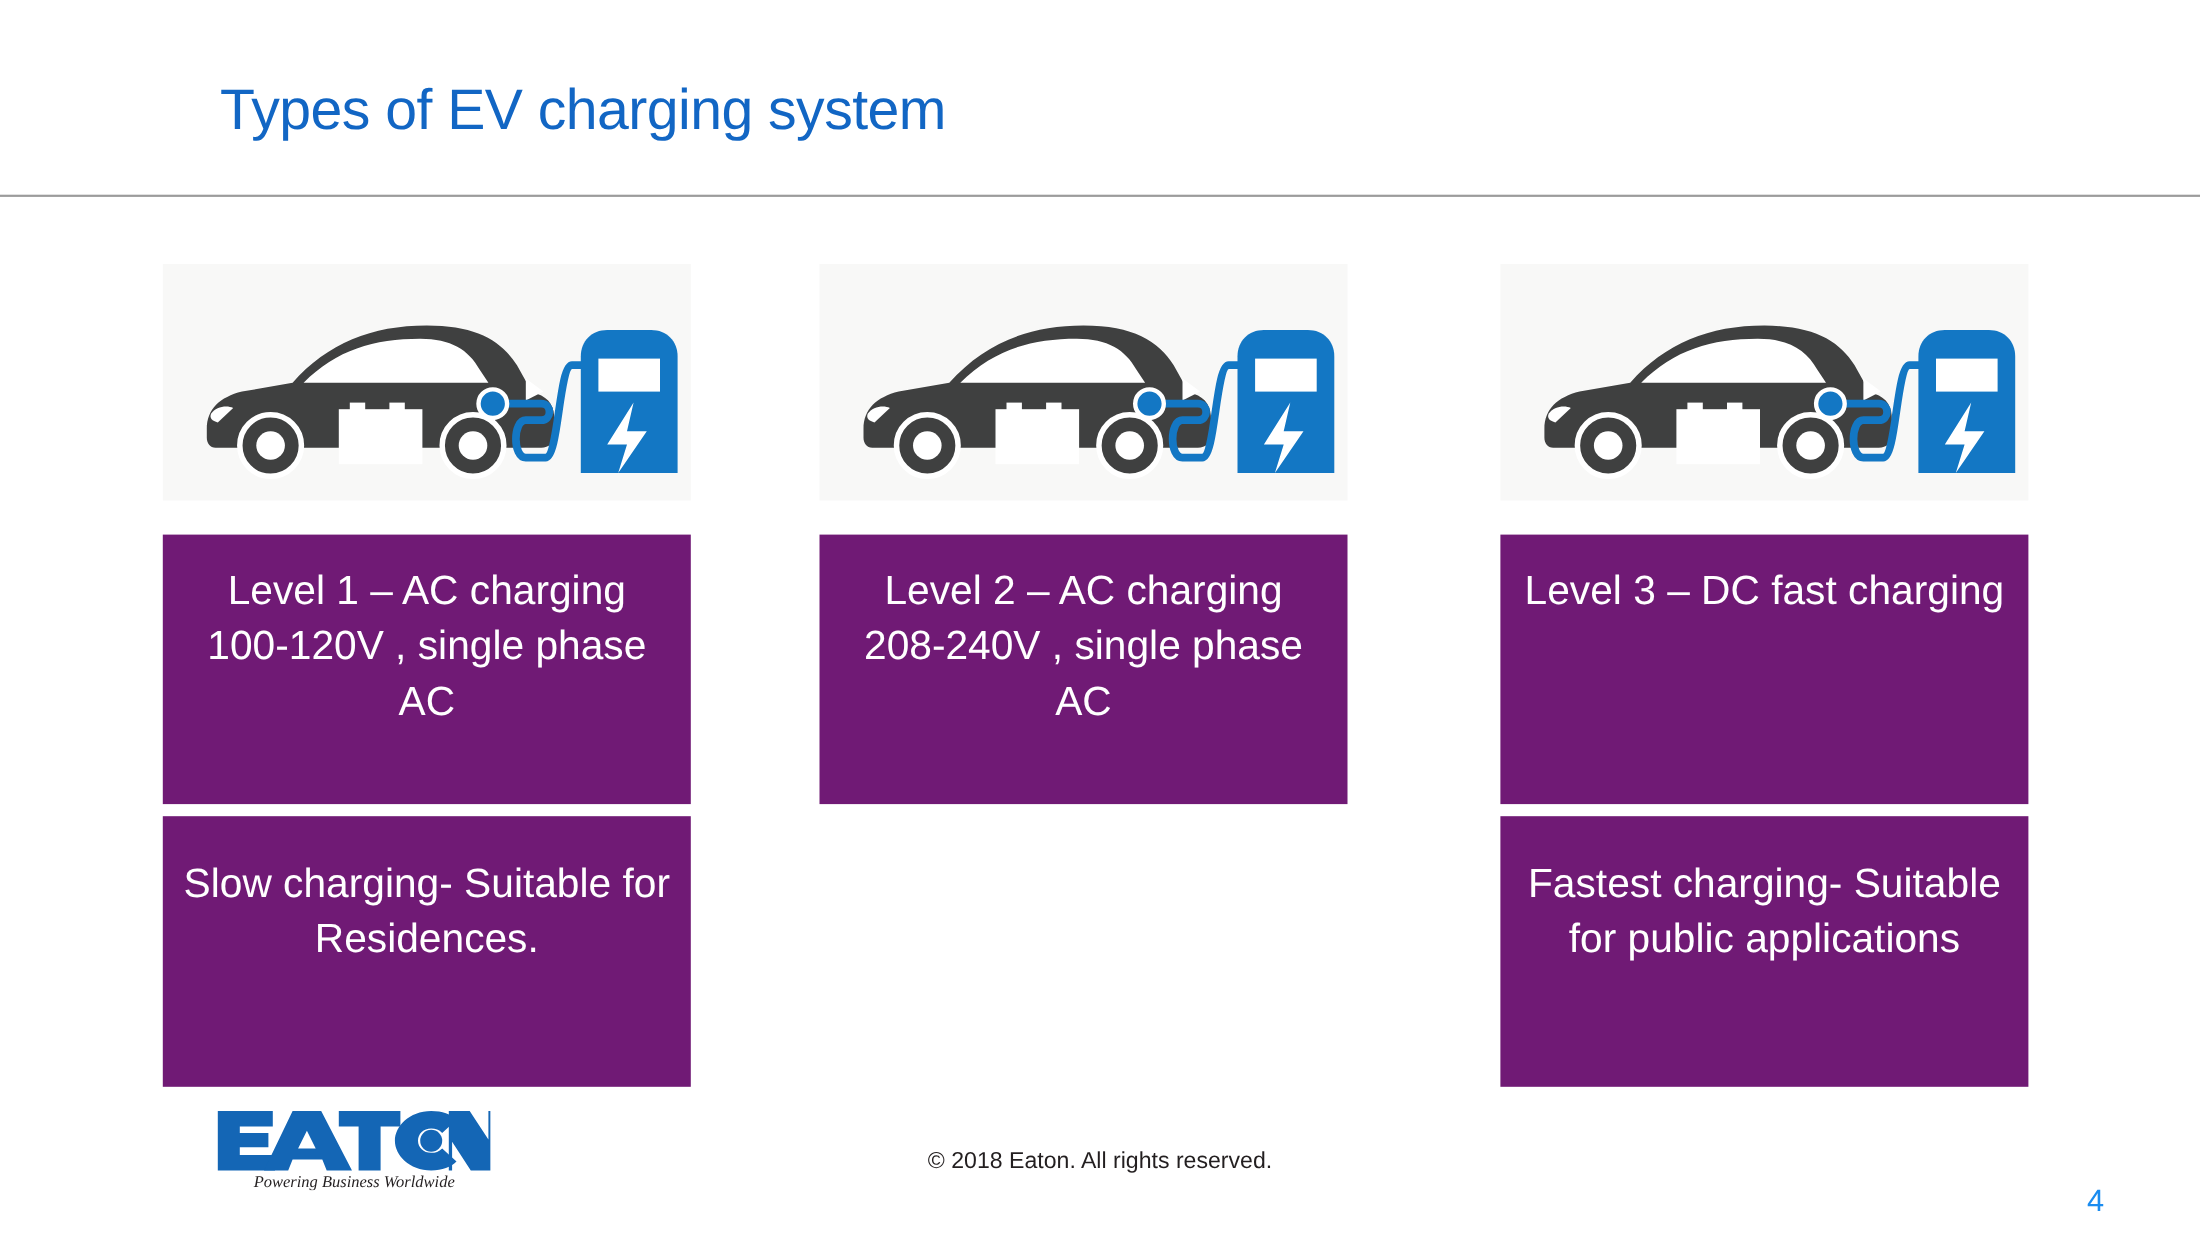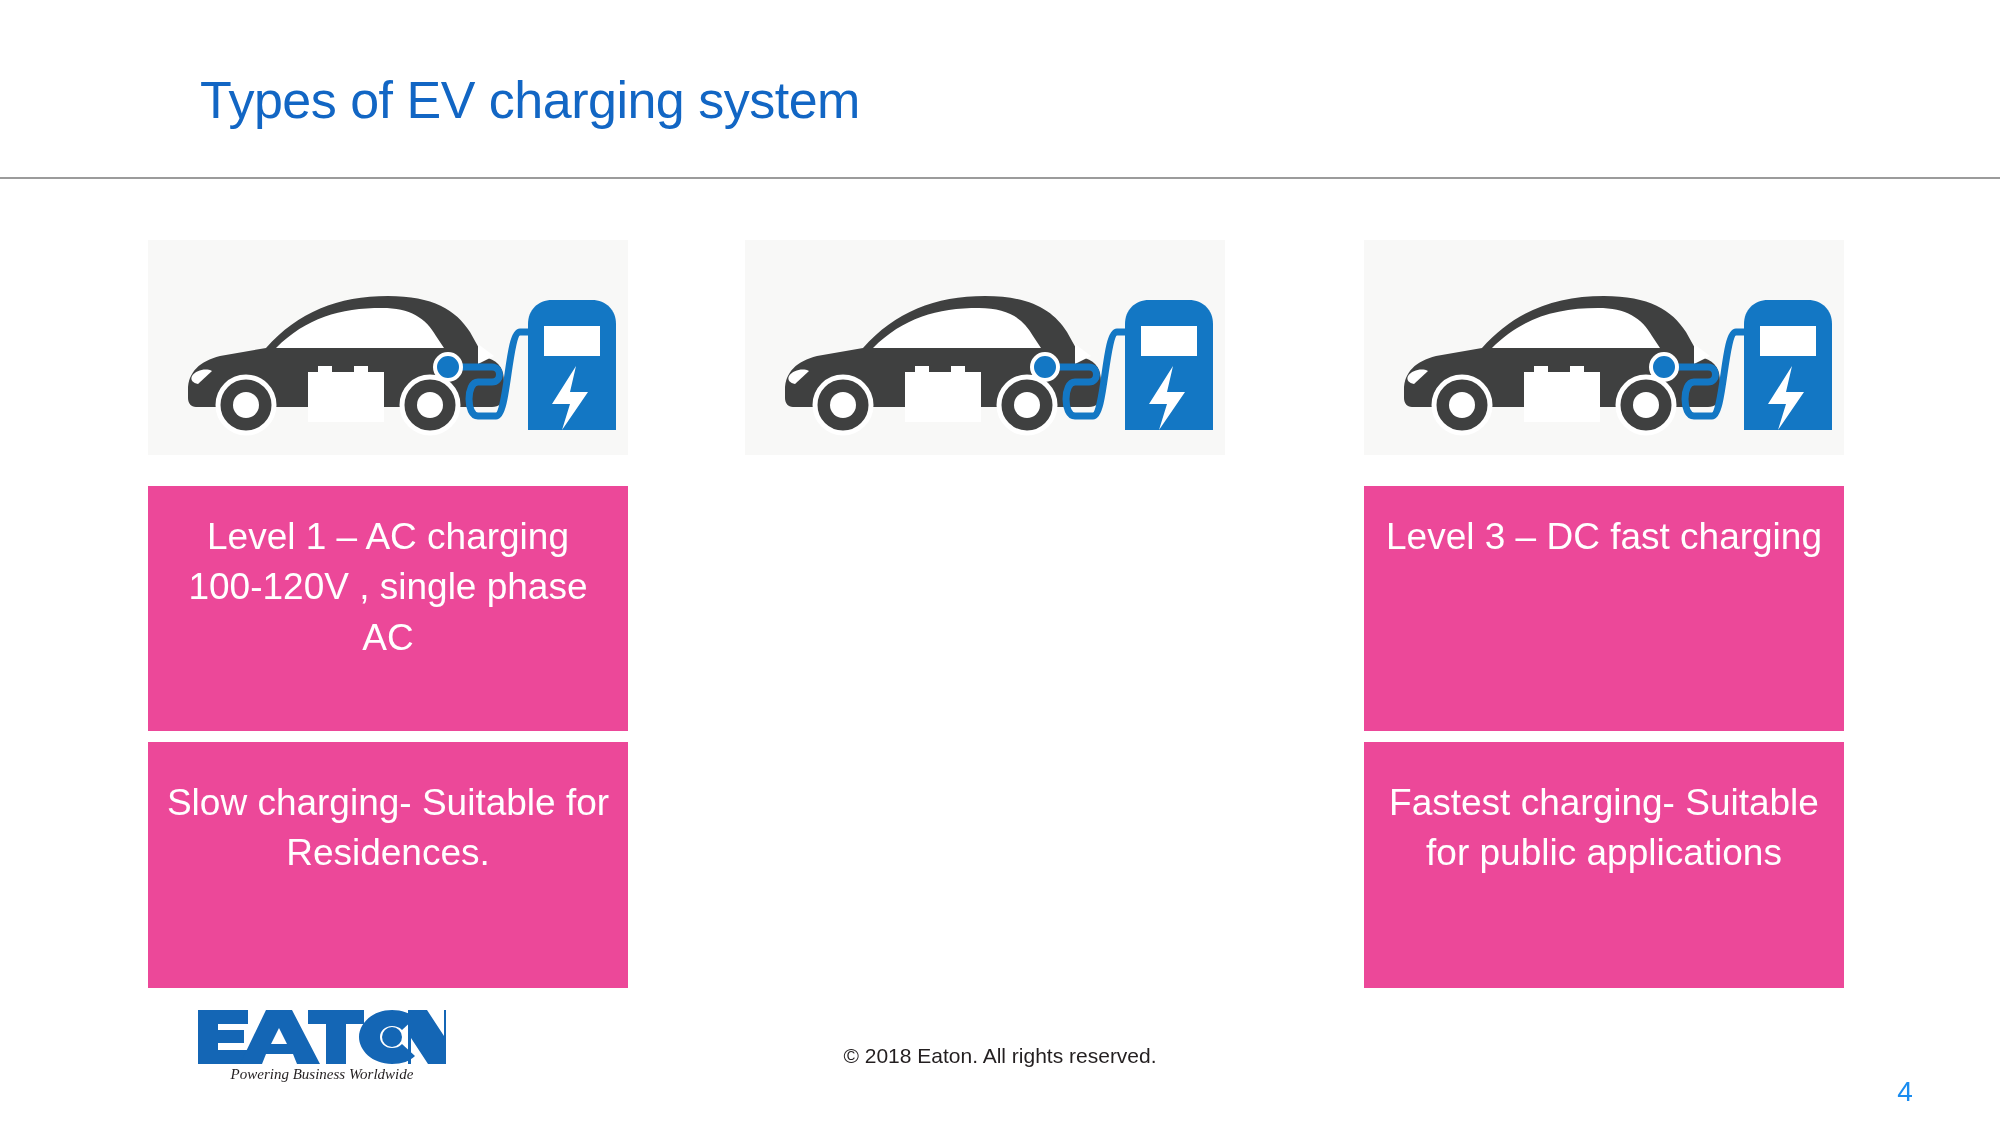--- a/index.html
+++ b/index.html
@@ -58,21 +58,21 @@
     height: 215px;
     background: #f8f8f7;
     position: relative;
     overflow: hidden;
   }
   .illus svg { display: block; }
 
   .panel {
     width: 480px;
     box-sizing: border-box;
-    background: #ec4899;
+    background: #701a75;
     color: #ffffff;
     text-align: center;
     font-size: 37px;
     line-height: 1.36;
     padding: 26px 16px 22px 16px;
   }
   .panel-top {
     margin-top: 31px;
     height: 245px;
   }
@@ -174,20 +174,24 @@
         <circle cx="98" cy="165" r="13" fill="#ffffff"></circle>
         <circle cx="282" cy="165" r="28" fill="#3f4040" stroke="#ffffff" stroke-width="5"></circle>
         <circle cx="282" cy="165" r="13" fill="#ffffff"></circle>
         <path d="M300 127 L344 127 C354 127 354 142 344 142 L330 142 C318 142 318 176 330 176 L348 176 C360 176 360 92 372 92 L404 92" fill="none" stroke="#1377c4" stroke-width="7" stroke-linecap="round" stroke-linejoin="round"></path>
         <circle cx="300" cy="127" r="13" fill="#1377c4" stroke="#ffffff" stroke-width="4"></circle>
         <path d="M404 60 L444 60 C458 60 468 70 468 84 L468 190 L380 190 L380 84 C380 70 390 60 404 60 Z" fill="#1377c4"></path>
         <rect x="396" y="86" width="56" height="30" fill="#ffffff"></rect>
         <path d="M428 126 L404 164 L422 164 L414 190 L440 152 L422 152 Z" fill="#ffffff"></path>
       </svg>
     </div>
+    <div class="panel panel-top">
+      <p class="line1">Level 2 – AC charging</p>
+      <p class="line2">208-240V , single phase AC</p>
+    </div>
   </div>
 
   <div class="column c2">
     <div class="illus">
       <svg width="480" height="215" viewBox="0 0 480 215">
         <path d="M40 150 C40 132 52 121 72 116 L118 108 C150 72 190 56 240 56 C285 56 308 70 322 92 L332 110 L340 118 C352 122 356 130 356 142 L356 156 C356 163 351 167 344 167 L48 167 C43 167 40 163 40 158 Z" fill="#3f4040"></path>
         <path d="M128 108 C158 78 192 68 234 68 C262 68 278 78 288 96 L296 108 Z" fill="#ffffff"></path>
         <path d="M330 104 L346 116 L330 124 Z" fill="#ffffff"></path>
         <path d="M44 136 C48 130 58 128 64 131 L50 144 C45 143 42 140 44 136 Z" fill="#ffffff"></path>
         <rect x="160" y="132" width="76" height="50" fill="#ffffff"></rect>

